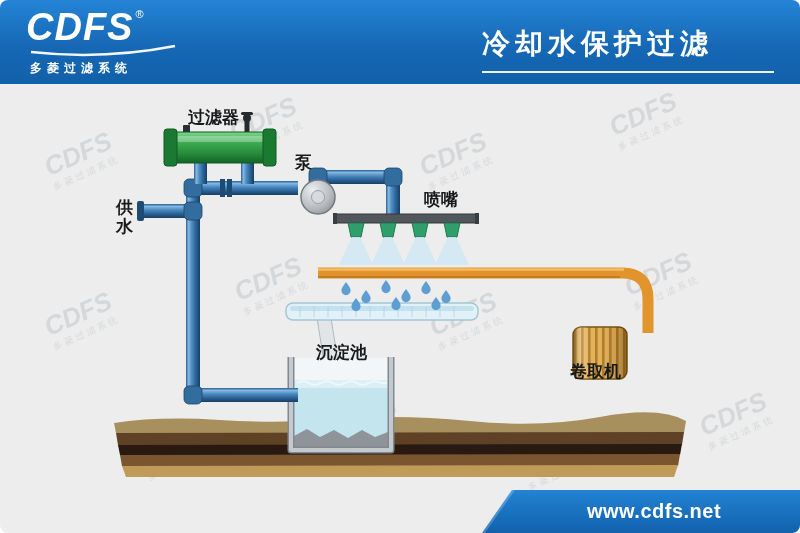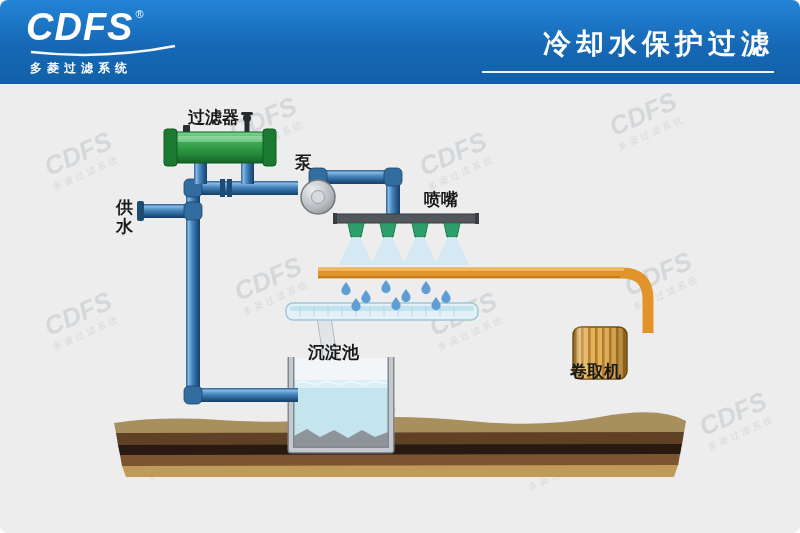--- a/index.html
+++ b/index.html
@@ -8,21 +8,21 @@
 
   
   .hdr{position:absolute;top:0;left:0;right:0;height:84px;z-index:5;
        background:linear-gradient(180deg,#2484d6 0%,#1668b5 55%,#1160a9 100%);
        display:flex;align-items:center;justify-content:space-between;padding:0 26px}
   .logo-row{display:flex;align-items:flex-start;color:#fff;line-height:1}
   .logo-text{font-style:italic;font-weight:900;font-size:38px;letter-spacing:1px}
   .reg{font-size:11px;margin-top:1px;margin-left:2px}
   .swoosh{display:block;margin:-3px 0 0 2px}
   .logo-sub{color:#fff;font-size:12px;font-weight:700;letter-spacing:5px;margin:3px 0 0 4px;white-space:nowrap}
-  .title-wrap{display:flex;flex-direction:column;align-items:flex-end;margin-top:14px}
+  .title-wrap{display:flex;flex-direction:column;align-items:flex-start;margin-top:14px}
   .page-title{color:#fff;font-size:28px;font-weight:800;letter-spacing:5px;white-space:nowrap}
   .title-underline{width:292px;height:2px;background:rgba(255,255,255,.92);margin-top:8px}
 
   
   .wm-layer{position:absolute;left:0;top:84px;right:0;bottom:0;z-index:0;overflow:hidden}
   .wm{position:absolute;display:flex;flex-direction:column;align-items:center;
       transform:rotate(-24deg);color:#d5d8db;user-select:none}
   .wm-b{font-style:italic;font-weight:800;font-size:26px;line-height:1}
   .wm-s{font-size:9px;letter-spacing:3px;margin-top:2px}
 
@@ -238,34 +238,37 @@
       <use href="#drop" x="356" y="304"></use>
         <use href="#drop" x="396" y="303"></use>
       <use href="#drop" x="436" y="303"></use>
     </g>
   </svg>
 
   <div class="lbl" style="left:188px;top:106px">过滤器</div>
   <div class="lbl" style="left:295px;top:151px">泵</div>
   <div class="lbl lbl-vert" style="left:116px;top:198px">供水</div>
   <div class="lbl" style="left:424px;top:188px">喷嘴</div>
-  <div class="lbl" style="left:308px;top:341px">沉淀池</div>
+  <div class="lbl" style="left:316px;top:341px">沉淀池</div>
   <div class="lbl" style="left:570px;top:360px">卷取机</div>
 
   <header class="hdr">
     <div class="logo">
       <div class="logo-row">
         <span class="logo-text">CDFS</span>
         <span class="reg">®</span>
       </div>
       <svg class="swoosh" width="150" height="14" viewBox="0 0 150 14">
         <path d="M3 9 Q75 17 147 3" stroke="#fff" stroke-width="2.5" fill="none" opacity=".95"></path>
       </svg>
       <div class="logo-sub">多菱过滤系统</div>
     </div>
     <div class="title-wrap">
       <div class="page-title">冷却水保护过滤</div>
       <div class="title-underline"></div>
     </div>
   </header>
 
+  <div class="ribbon">
+    <span class="ribbon-url">www.cdfs.net</span>
+  </div>
 
 </div>
 
 </body></html>

